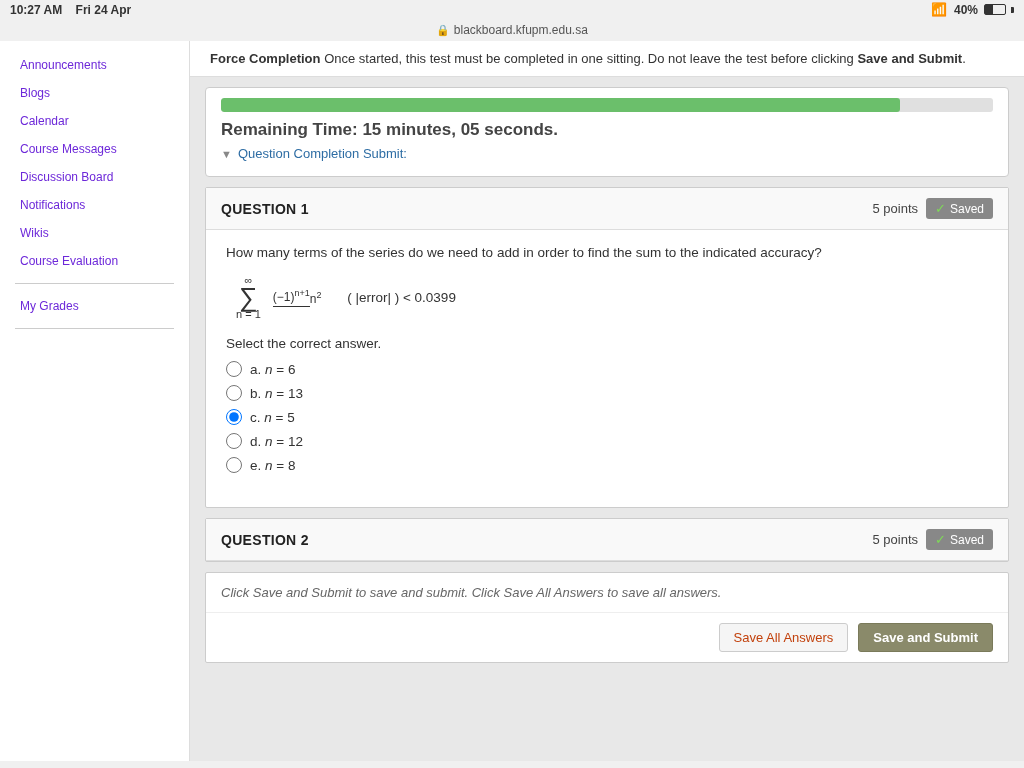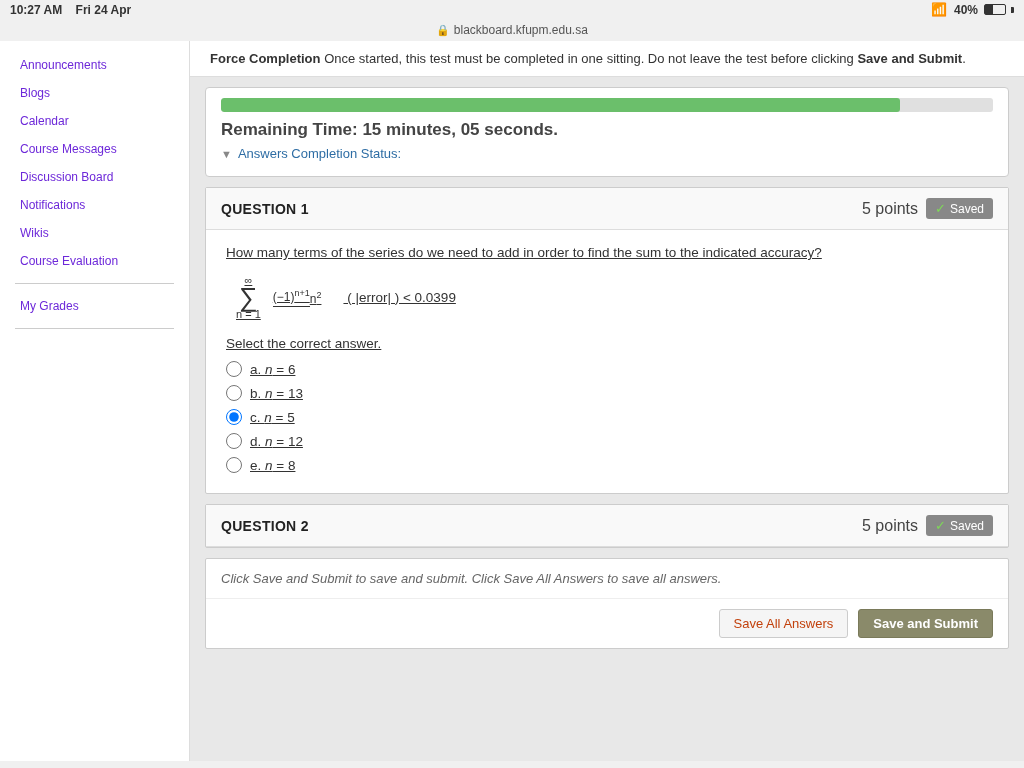--- a/index.html
+++ b/index.html
@@ -148,40 +148,39 @@
       font-size: 14px;
       letter-spacing: 0.3px;
       color: #222;
     }
     .question-points-area {
       display: flex;
       align-items: center;
       gap: 8px;
     }
     .points-badge {
-      font-size: 16px;
+      font-size: 13px;
       color: #444;
     }
     .saved-badge {
       background: #888;
       color: #fff;
       font-size: 12px;
       padding: 3px 9px;
       border-radius: 3px;
       display: flex;
       align-items: center;
       gap: 4px;
     }
     .saved-check {
       color: #7ed957;
       font-size: 13px;
     }
     .question-body {
-      padding: 15px 20px 12px 20px;
-      text-decoration: underline;
+      padding: 15px 20px 26px 20px;
     }
     .question-text {
       font-size: 13.5px;
       color: #333;
       margin-bottom: 14px;
     }
 
     
     .math-formula {
       display: flex;
@@ -364,21 +363,21 @@
     <div class="timer-box">
       <div class="progress-bar-bg">
         <div class="progress-bar-fill" style="width: 88%"></div>
       </div>
       <div class="remaining-time">
         <strong>Remaining Time:</strong>
         <span> <strong>15 minutes, 05 seconds.</strong></span>
       </div>
       <div class="completion-status">
         <span class="completion-arrow">▼</span>
-        <span>Answers Completion Status:</span>
+        <span>Question Completion Submit:</span>
       </div>
     </div>
 
     <div class="question-block">
       <div class="question-header">
         <span class="question-title">QUESTION 1</span>
         <div class="question-points-area">
           <span class="points-badge">5 points</span>
           <div class="saved-badge">
             <span class="saved-check">✓</span>

